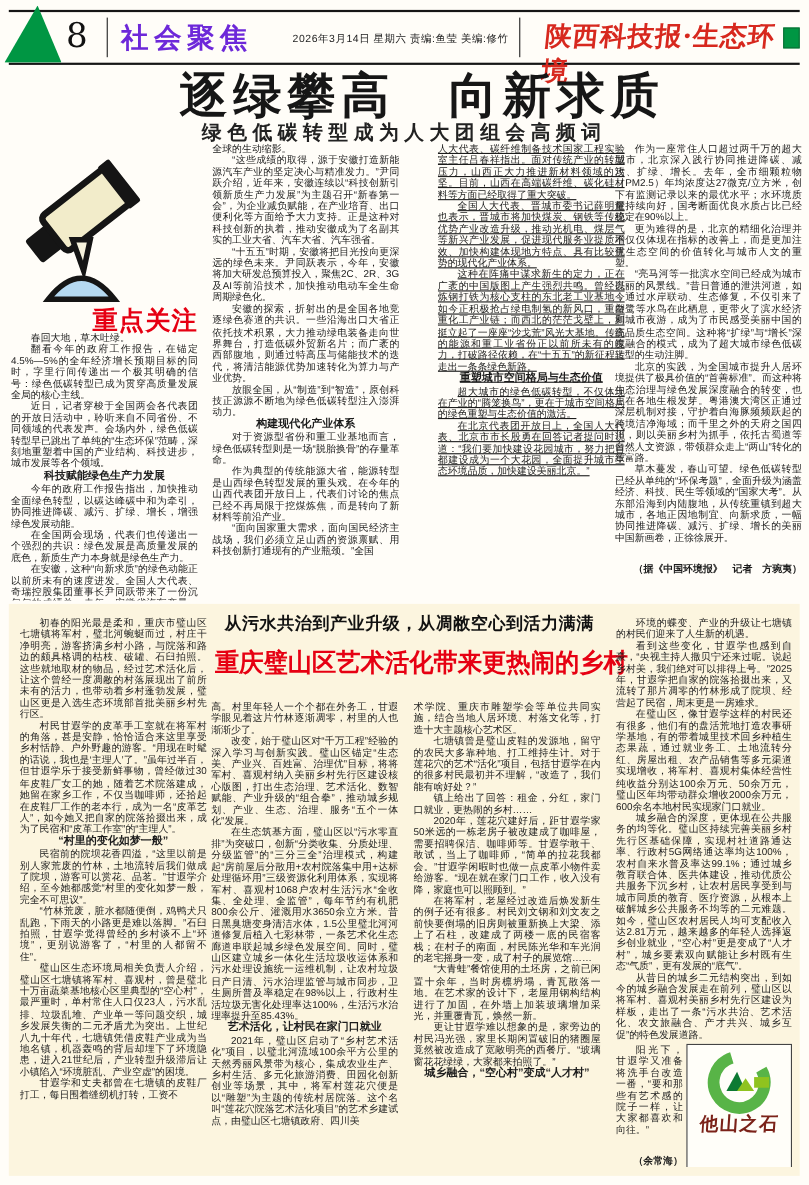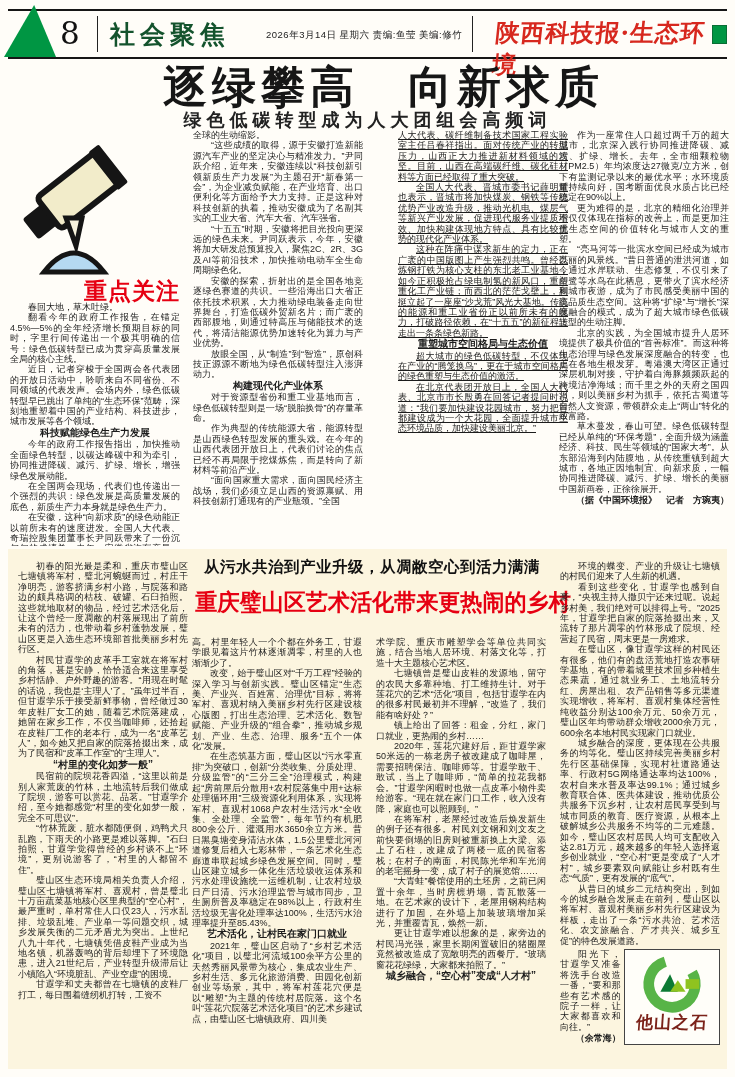--- a/index.html
+++ b/index.html
@@ -8,41 +8,41 @@
 
   
   .hdr{position:absolute;left:8px;top:9px;width:719px;height:46px;
        border-top:2px solid #161616;border-bottom:2px solid #161616;}
   .wedge{position:absolute;left:-4px;top:-6px;width:52px;height:52px;background:#009643;
          clip-path:polygon(58% 0,100% 100%,0 100%);}
   .pageno{position:absolute;left:52px;top:4px;font-family:"DejaVu Serif",serif;
           font-size:31px;color:#111;}
   .vline{position:absolute;top:5px;bottom:5px;width:1px;background:#222;}
   .secttl{position:absolute;left:102px;top:7px;font-size:25px;font-weight:bold;
-          color:#14532d;letter-spacing:5px;}
+          color:#6d28d9;letter-spacing:5px;}
   .dateline{position:absolute;left:258px;top:18px;font-size:9.5px;color:#222;letter-spacing:.5px;}
   .masthead{position:absolute;left:486px;top:6px;font-size:24px;font-weight:bold;
             color:#d7281e;transform:skewX(-6deg);letter-spacing:1px;
             font-family:"DejaVu Serif",serif;}
   .mastlogo{position:absolute;right:0;top:14px;width:13px;height:17px;background:#009643;
             border:1px solid #0a6e35;color:#fff;font-size:7px;line-height:8px;overflow:hidden;}
 
   
   .headline{position:absolute;left:0;top:58px;width:735px;text-align:center;
             font-size:44px;font-weight:900;letter-spacing:5px;color:#161616;white-space:nowrap;padding-left:16px;}
   .subhead{position:absolute;left:0;top:108px;width:735px;text-align:center;
            font-size:18px;font-weight:bold;letter-spacing:5px;color:#222;}
 
   
   .col{position:absolute;width:170px;overflow:hidden;font-size:9px;line-height:10.4px;
        text-align:justify;}
   .p{margin:0;text-indent:2em;text-align:justify;}
   .pn{text-indent:0;}
   .colhead{margin:1px 0;text-align:center;font-weight:bold;font-size:10px;text-indent:0;}
-  .sig{margin:1px 0;text-align:right;font-weight:bold;text-indent:0;}
+  .sig{margin:18px 0;text-align:right;font-weight:bold;text-indent:0;}
 
   .tcol{top:130px;height:416px;}
   .c1{left:10px;} .c2{left:193px;} .c3{left:398px;text-decoration:underline;} .c4{left:559px;}
 
   
   .figure{position:relative;width:170px;height:172px;}
   .focuslbl{position:absolute;right:0;bottom:6px;font-size:23px;font-weight:900;
             color:#e60012;letter-spacing:1px;}
 
   

